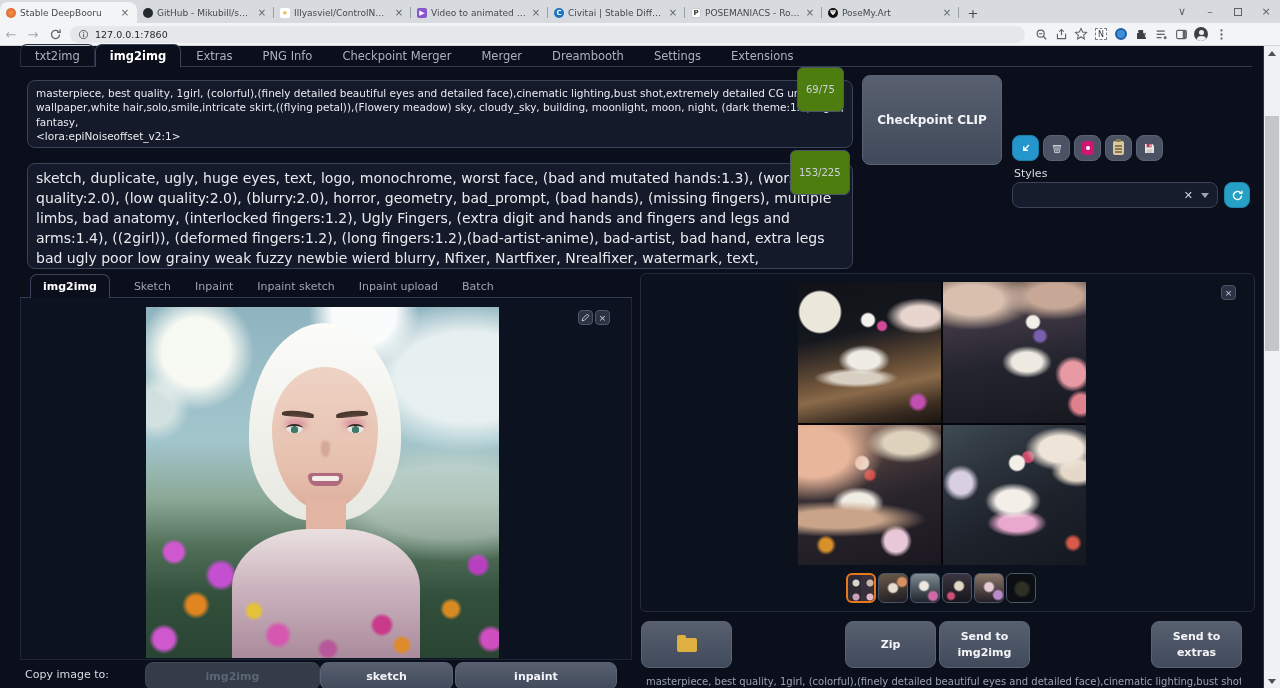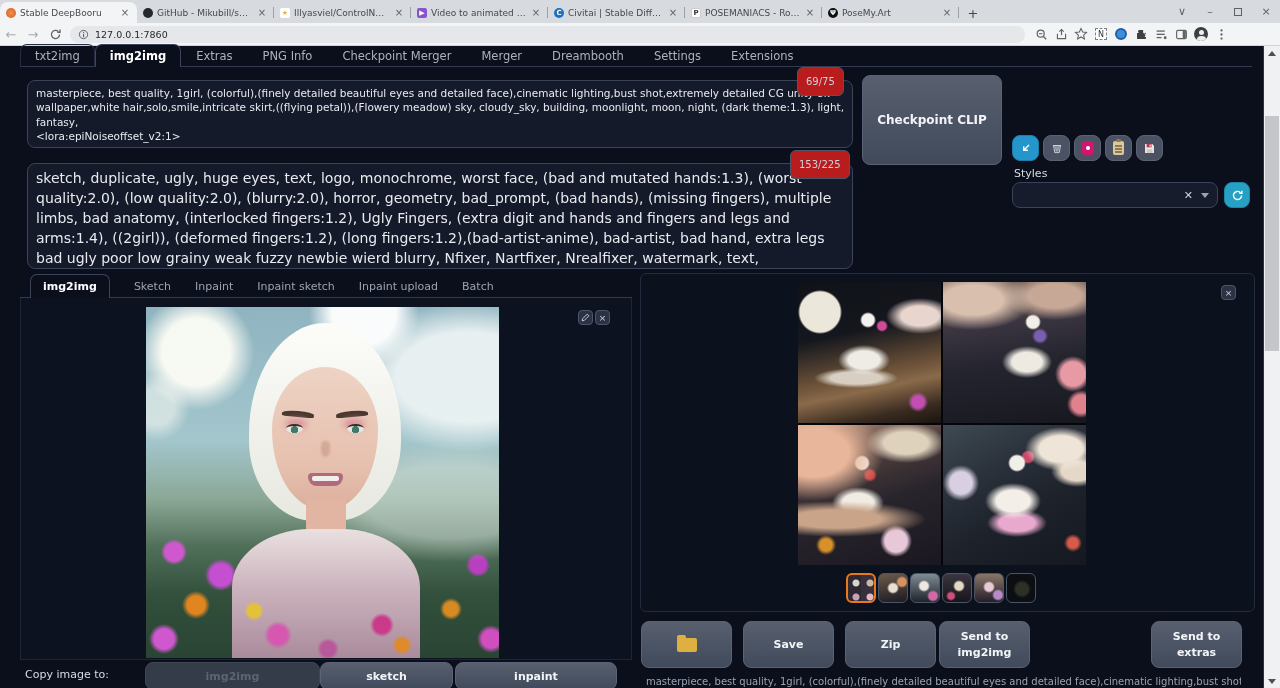--- a/index.html
+++ b/index.html
@@ -37,21 +37,21 @@
   
   #navtabs{position:absolute;top:1px;left:20px;width:1232px;height:20px;display:flex;align-items:flex-end;border-bottom:1px solid #313a4f;font-size:11.5px;color:#aab2bf;}
   .ntab{padding:4px 14px;cursor:pointer;border:1px solid transparent;border-bottom:none;border-radius:7px 7px 0 0;position:relative;top:1px;}
   .ntab.sel{border-color:#3b445c;background:#0b0f1c;color:#fff;font-weight:bold;}
   .ntab.faint{border-color:#242d41;}
 
   
   .pbox{position:absolute;left:27px;width:826px;background:#141a29;border:1px solid #3a4358;border-radius:8px;padding:5px 8px;color:#e8eaef;white-space:pre-wrap;overflow:hidden;cursor:text;}
   #prompt{top:34px;height:68px;font-size:10.5px;line-height:1.36;}
   #negprompt{top:117px;height:106px;font-size:14px;line-height:1.42;}
-  .counter{position:absolute;background:#b91c1c;border:1px solid #4d5668;border-radius:6px;font-size:10px;color:#cdd3dd;padding:8px 8px;z-index:3;}
+  .counter{position:absolute;background:#4d7c0f;border:1px solid #4d5668;border-radius:6px;font-size:10px;color:#cdd3dd;padding:16px 8px;z-index:3;}
   #counter-pos{left:797px;top:21px;}
   #counter-neg{left:790px;top:104px;}
 
   
   .grybtn{background:linear-gradient(180deg,#586070,#414a5a);border:1px solid #5a6375;border-radius:8px;color:#f3f4f8;font-weight:bold;display:flex;align-items:center;justify-content:center;text-align:center;cursor:pointer;}
   #int-clip{position:absolute;left:862px;top:29px;width:140px;height:90px;font-size:12px;}
   #int-deep{position:absolute;left:862px;top:126px;width:140px;height:90px;font-size:12px;line-height:1.5;}
 
   
   #generate{position:absolute;left:1012px;top:32px;width:235px;height:50px;background:linear-gradient(180deg,#f8831f,#e2640b);border:1px solid #c65708;border-radius:8px;color:#fff;font-weight:bold;font-size:13px;display:flex;align-items:center;justify-content:center;cursor:pointer;}
@@ -439,21 +439,20 @@
     <div class="thumb sel" id="t1"></div>
     <div class="thumb" id="t2"></div>
     <div class="thumb" id="t3"></div>
     <div class="thumb" id="t4"></div>
     <div class="thumb" id="t5"></div>
     <div class="thumb" id="t6"></div>
 
     <div class="grybtn galbtn" id="b-folder">
         <span class="folder-ic"></span>
       </div>
-    <div class="grybtn galbtn" id="b-save">Save</div>
     <div class="grybtn galbtn" id="b-zip">Zip</div>
     <div class="grybtn galbtn" id="b-send-i2i">Send to img2img</div>
     <div class="grybtn galbtn" id="b-send-ext">Send to extras</div>
 
     <div id="galinfo">masterpiece, best quality, 1girl, (colorful),(finely detailed beautiful eyes and detailed face),cinematic lighting,bust shot,extremely detailed CG</div>
   </div>
 </div>
 
 <div id="scrollbar">
   <div class="arr up">

